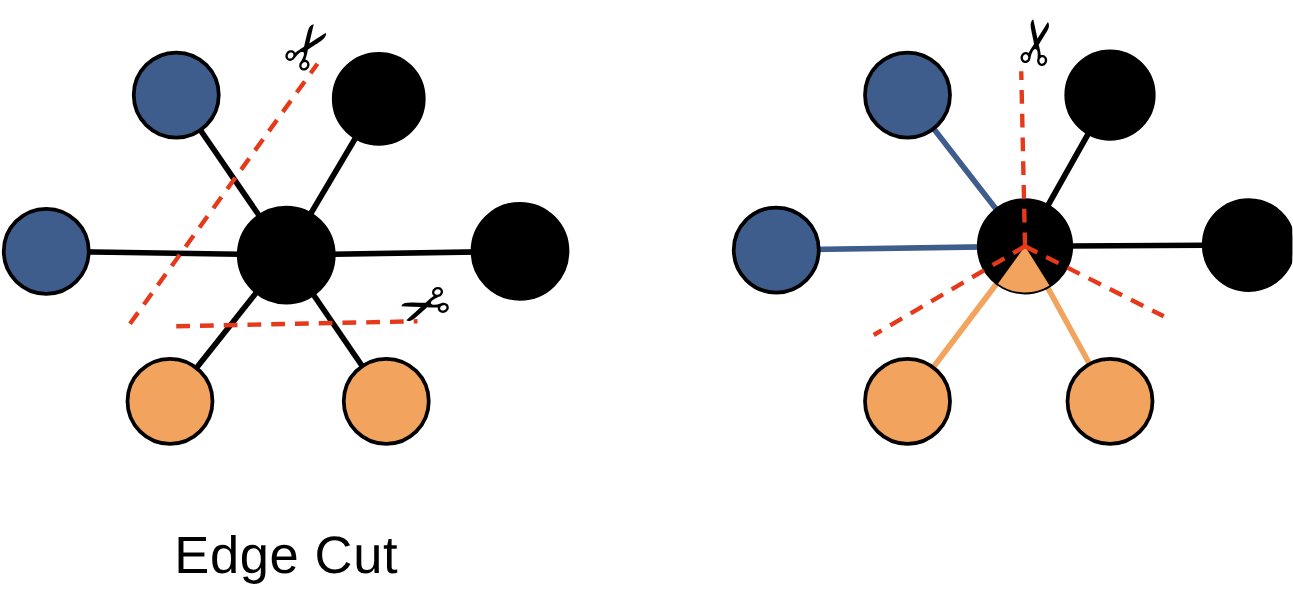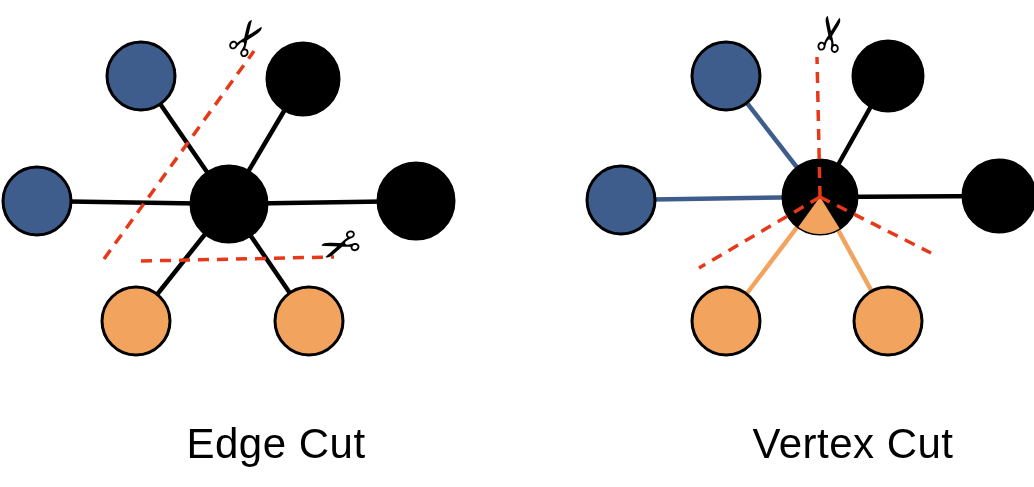--- a/index.html
+++ b/index.html
@@ -15,21 +15,20 @@
   .caption{
     position:absolute;
     transform:translateX(-50%);
     font-family:"Liberation Sans", sans-serif;
     font-size:42px;
     font-weight:400;
     letter-spacing:0.5px;
     color:#000000;
     white-space:nowrap;
     user-select:none;
-    margin-left:47px;
   }
 </style>
 </head>
 <body>
 
 <div id="stage">
   <svg id="figure-svg" width="1034" height="487" viewBox="0 0 1034 487">
       <g>
         <line x1="229" y1="204" x2="141" y2="76" stroke="#000000" stroke-width="4.5"></line>
         <line x1="229" y1="204" x2="303" y2="79" stroke="#000000" stroke-width="4.5"></line>
@@ -64,14 +63,13 @@
         <circle cx="888" cy="321" r="34" fill="#F2A45F" stroke="#000000" stroke-width="3"></circle>
         <circle cx="820" cy="197" r="37" fill="#000000" stroke="#000000" stroke-width="3"></circle>
         <path d="M820,197 L839.6,228.4 A37,37 0 0 1 798.3,226.9 Z" fill="#F2A45F"></path>
         <line x1="820" y1="197" x2="817" y2="57" stroke="#E6391A" stroke-width="3.5" stroke-dasharray="11 8"></line>
         <line x1="820" y1="197" x2="699" y2="268" stroke="#E6391A" stroke-width="3.5" stroke-dasharray="11 8"></line>
         <line x1="820" y1="197" x2="931" y2="253" stroke="#E6391A" stroke-width="3.5" stroke-dasharray="11 8"></line>
         <text transform="translate(831,34) rotate(-80)" font-size="48" text-anchor="middle" dominant-baseline="central" fill="#000000" font-family="&quot;DejaVu Sans&quot;, sans-serif">✂</text>
       </g>
     </svg>
   <div class="caption" style="left: 229px; top: 420px;">Edge Cut</div>
-  <div class="caption" style="left: 806px; top: 420px;">Vertex Cut</div>
 </div>
 
 </body></html>

